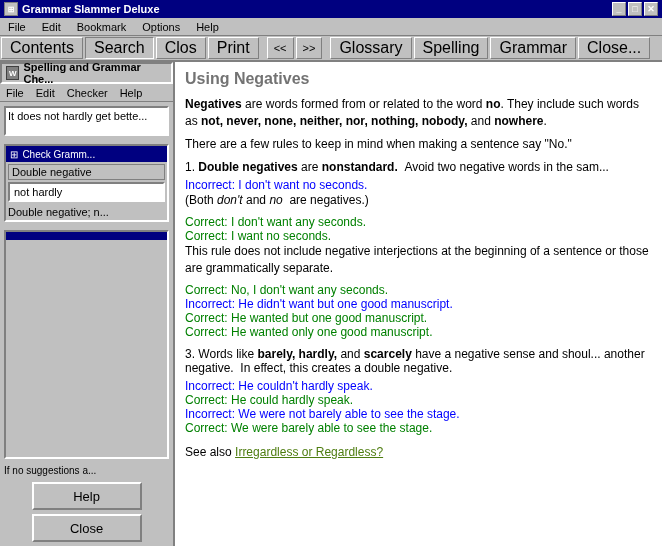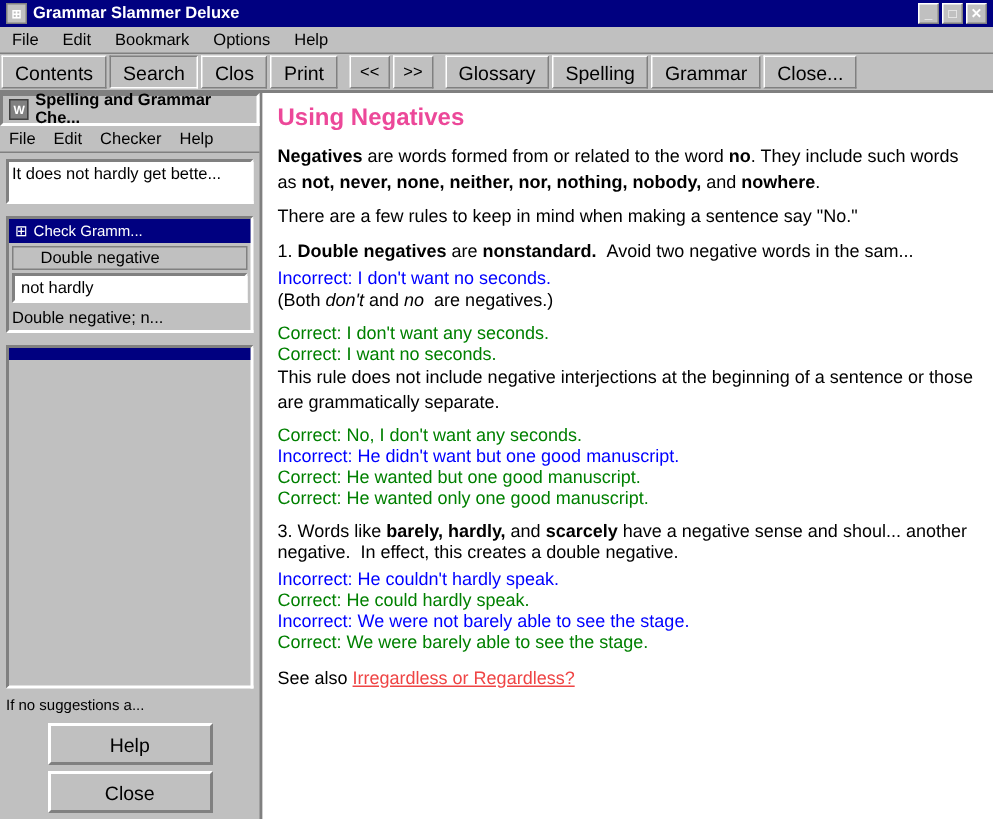--- a/index.html
+++ b/index.html
@@ -59,21 +59,21 @@
       align-items: center;
       height: 26px;
       border-bottom: 2px solid #808080;
       gap: 0;
     }
     .toolbar-btn {
       padding: 2px 8px;
       border: 1px solid;
       border-color: #ffffff #808080 #808080 #ffffff;
       background: #c0c0c0;
-      font-size: 13px;
+      font-size: 16px;
       cursor: pointer;
       height: 22px;
       display: flex; align-items: center;
       margin: 1px;
     }
     .toolbar-btn-active {
       border-color: #808080 #ffffff #ffffff #808080;
     }
     .toolbar-sep { width: 6px; }
     .nav-btn {
@@ -160,21 +160,21 @@
       display: flex; align-items: center; gap: 4px;
       height: 16px;
     }
     .check-gram-body {
       padding: 2px;
       font-size: 11px;
     }
     .error-type-label {
       background: #c0c0c0;
       border: 1px solid #808080;
-      padding: 1px 18px;
+      padding: 1px 3px;
       font-size: 11px;
       margin-bottom: 2px;
     }
     .suggestion-box {
       background: white;
       border: 2px solid;
       border-color: #808080 #ffffff #ffffff #808080;
       padding: 2px 4px;
       font-size: 11px;
       min-height: 20px;
@@ -229,21 +229,21 @@
       flex: 1;
       background: white;
       overflow-y: auto;
       padding: 8px 10px;
       font-size: 12px;
       color: #000;
     }
 
     .content-title {
       font-size: 16px;
-      color: #ec4899;
+      color: #737373;
       font-weight: bold;
       margin-bottom: 8px;
     }
 
     .content-text {
       margin-bottom: 6px;
       line-height: 1.4;
     }
     .content-text b { font-weight: bold; }
     .content-text i { font-style: italic; }
@@ -254,21 +254,21 @@
     .rule-num {
       margin-top: 8px;
       margin-bottom: 4px;
       font-weight: normal;
     }
 
     .see-also {
       margin-top: 10px;
     }
     .see-also a {
-      color: #ef4444;
+      color: #4d7c0f;
       text-decoration: underline;
       cursor: pointer;
     }
   </style>
 </head>
 <body>
 
 <div class="title-bar">
   <span class="title-bar-icon">⊞</span>
   <span class="title-bar-title">Grammar Slammer Deluxe</span>

